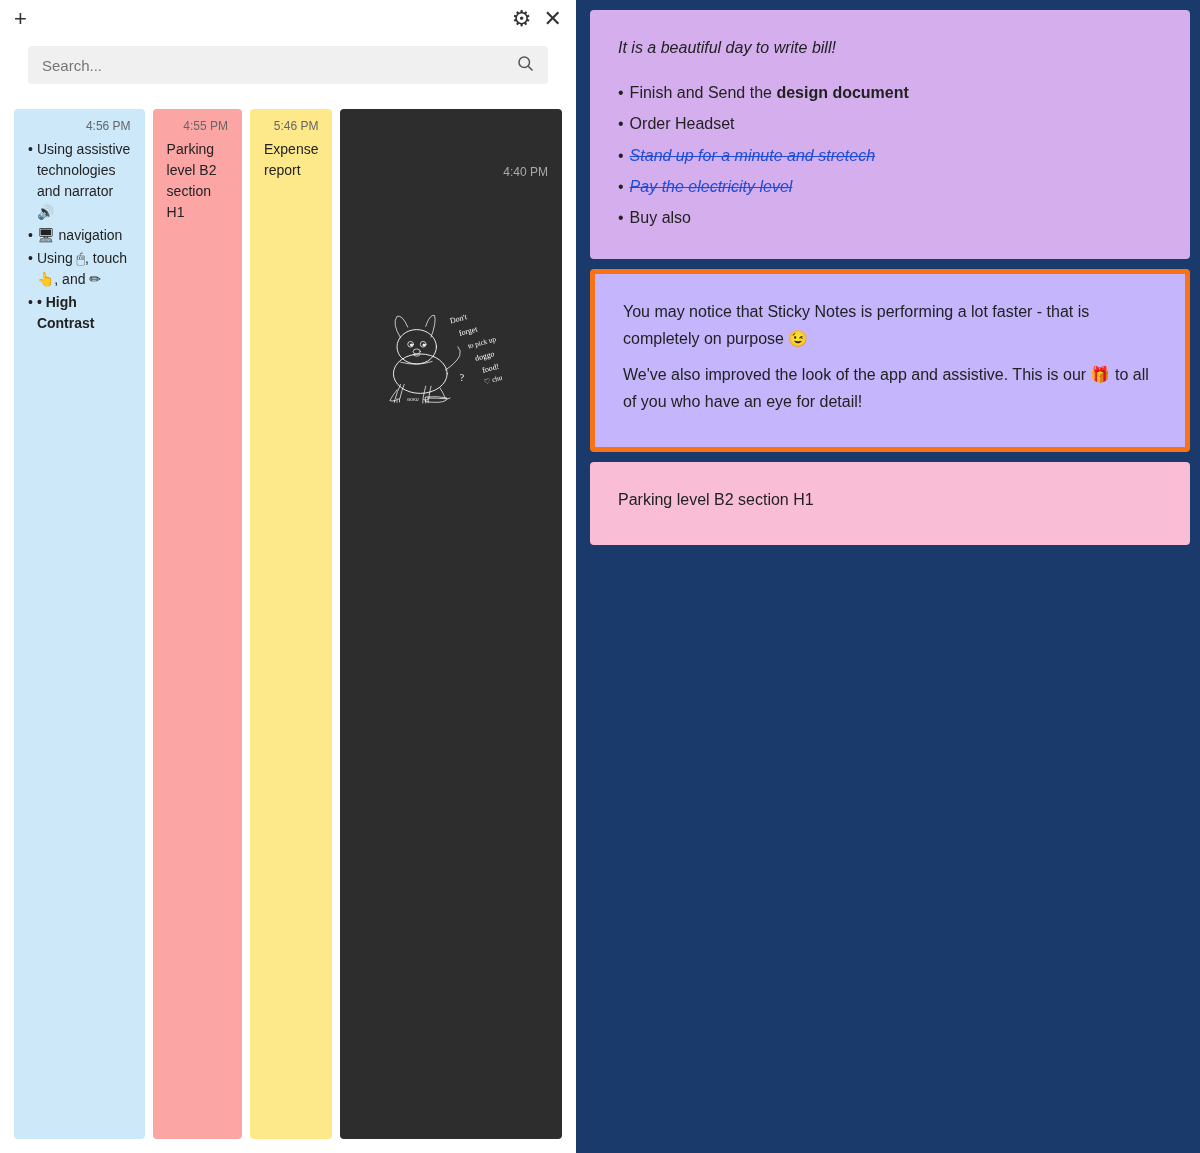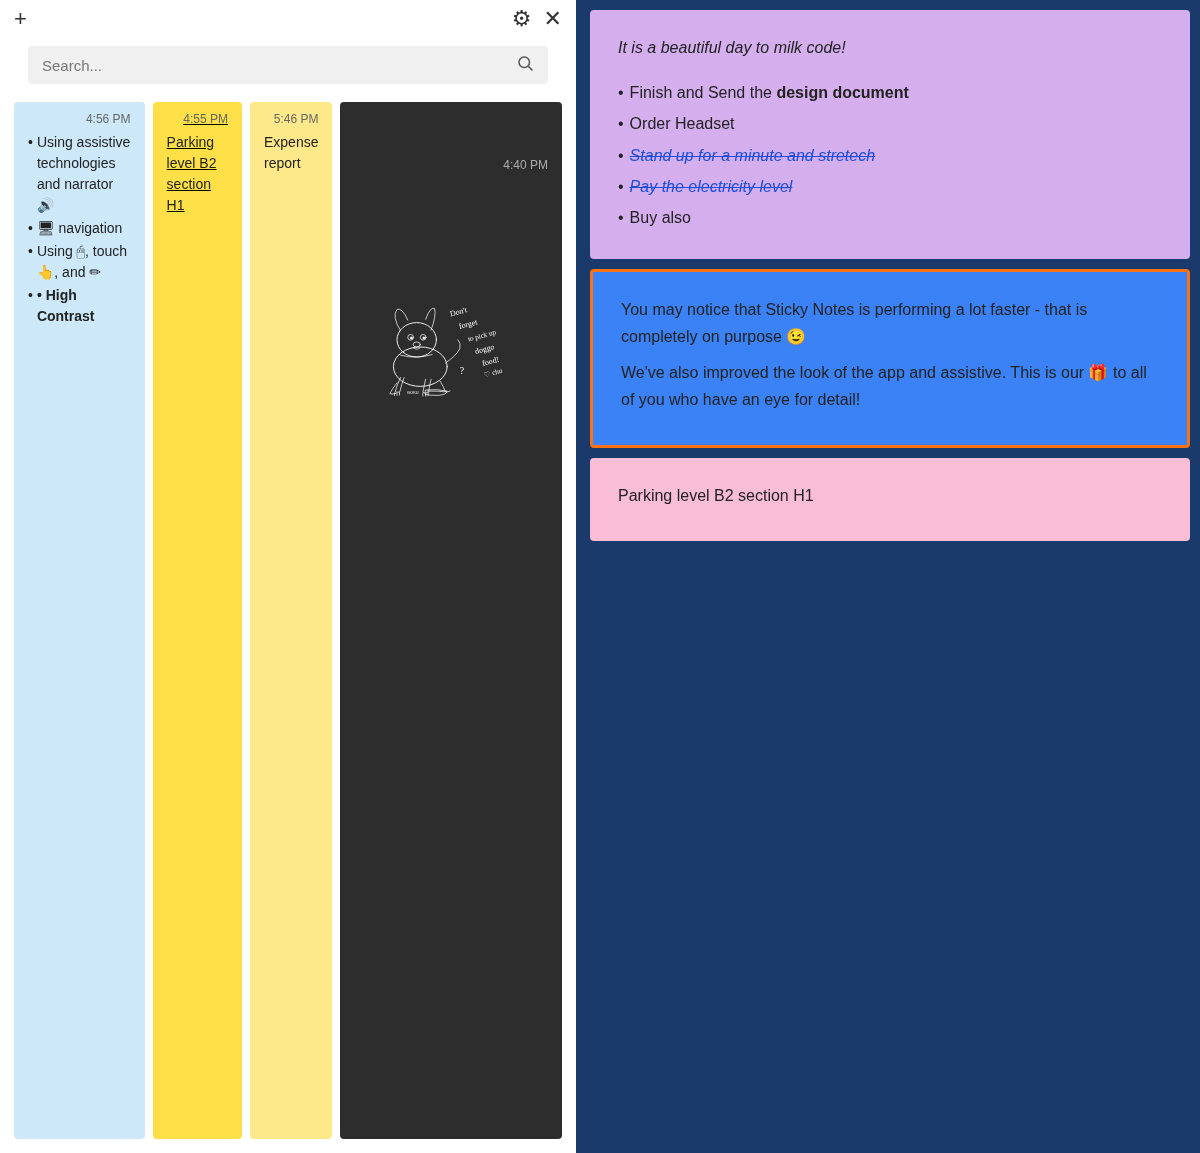--- a/index.html
+++ b/index.html
@@ -97,21 +97,21 @@
       margin-bottom: 6px;
     }
 
     .note-card .preview {
       font-size: 14px;
       color: #222;
       line-height: 1.5;
     }
 
     .note-card.blue { background: #cde8f8; }
-    .note-card.pink { background: #fde047; text-decoration: underline; }
+    .note-card.pink { background: #fca5a5; }
     .note-card.yellow { background: #fde98a; }
     .note-card.dark { background: #2d2d2d; }
 
     .note-card.dark .timestamp { color: #aaa; margin-top: 46px; }
 
     .note-preview-line {
       display: flex;
       align-items: flex-start;
       gap: 4px;
       margin-bottom: 2px;
@@ -144,21 +144,21 @@
     .sticky-note {
       border-radius: 4px;
       padding: 24px 28px;
       font-size: 16px;
       line-height: 1.7;
       color: #222;
       position: relative;
     }
 
     .sticky-note.purple { background: #d5aeee; }
-    .sticky-note.green { background: #3b82f6; border: 3px solid #f97316; }
+    .sticky-note.green { background: #c4b5fd; border: 5px solid #f97316; }
     .sticky-note.pink2 { background: #f9bdd6; }
 
     .sticky-note p { margin-bottom: 8px; }
     .sticky-note .note-italic { font-style: italic; margin-bottom: 18px; display: block; }
 
     .note-list-item {
       display: flex;
       align-items: flex-start;
       margin-bottom: 4px;
       gap: 6px;
@@ -179,21 +179,21 @@
   <div class="toolbar-white-bg toolbar">
     <div class="toolbar-left">
       <button class="toolbar-icon">+</button>
     </div>
     <div class="toolbar-right">
       <button class="toolbar-icon">⚙</button>
       <button class="toolbar-icon">✕</button>
     </div>
   </div>
 
-  <div class="toolbar-white-bg" style="padding-bottom:4px;">
+  <div class="toolbar-white-bg" style="padding-bottom:11px;">
     <div class="search-bar">
       <input class="search-input" type="text" placeholder="Search..." style="">
       <button class="search-icon-btn">
         <svg width="18" height="18" viewBox="0 0 24 24" fill="none" stroke="#555" stroke-width="2">
           <circle cx="11" cy="11" r="7"></circle>
           <line x1="16.5" y1="16.5" x2="22" y2="22"></line>
         </svg>
       </button>
     </div>
   </div>
@@ -297,21 +297,21 @@
         </svg>
       </div>
     </div>
 
   </div>
 </div>
 
 <div class="right-panel">
 
   <div class="sticky-note purple">
-    <span class="note-italic">It is a beautiful day to milk code!</span>
+    <span class="note-italic">It is a beautiful day to write bill!</span>
     <div class="note-list-item">
       <span>•</span>
       <span>Finish and Send the <strong>design document</strong></span>
     </div>
     <div class="note-list-item">
       <span>•</span>
       <span>Order Headset</span>
     </div>
     <div class="note-list-item">
       <span>•</span>

